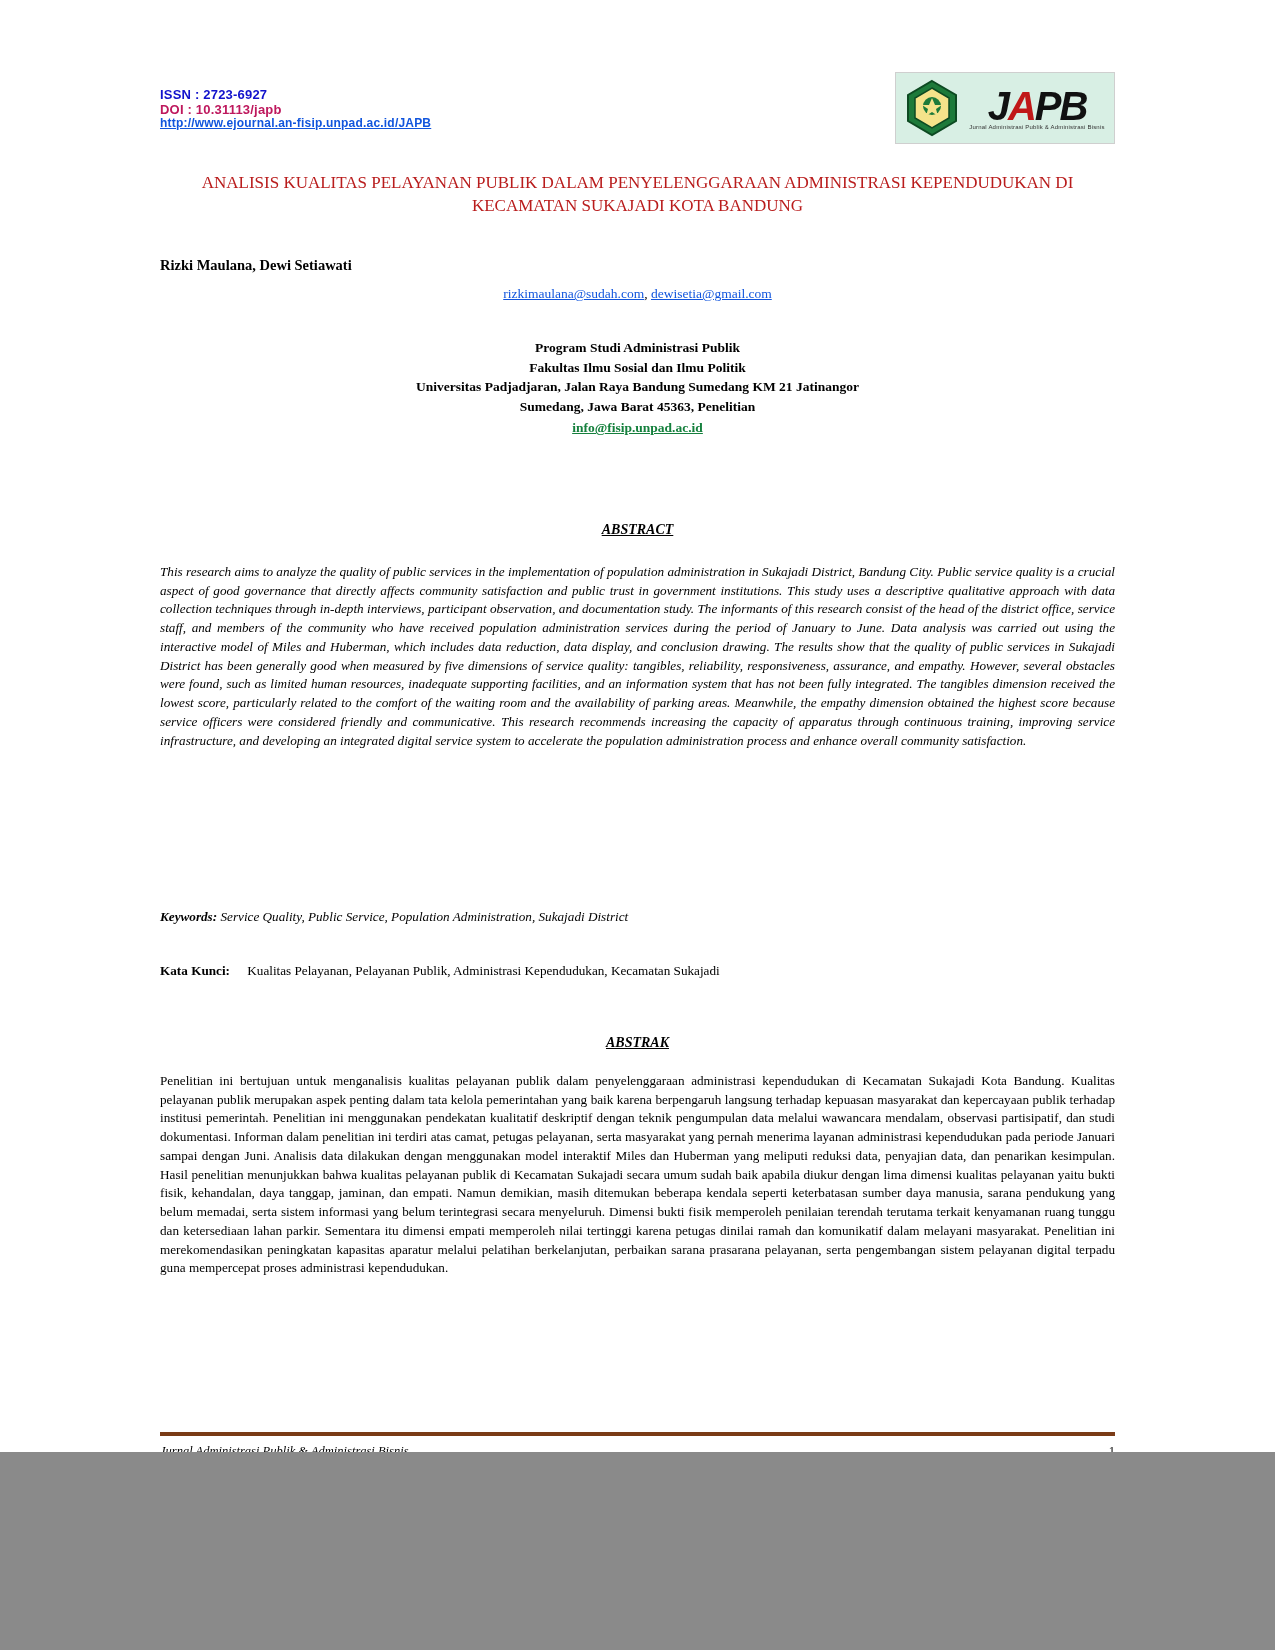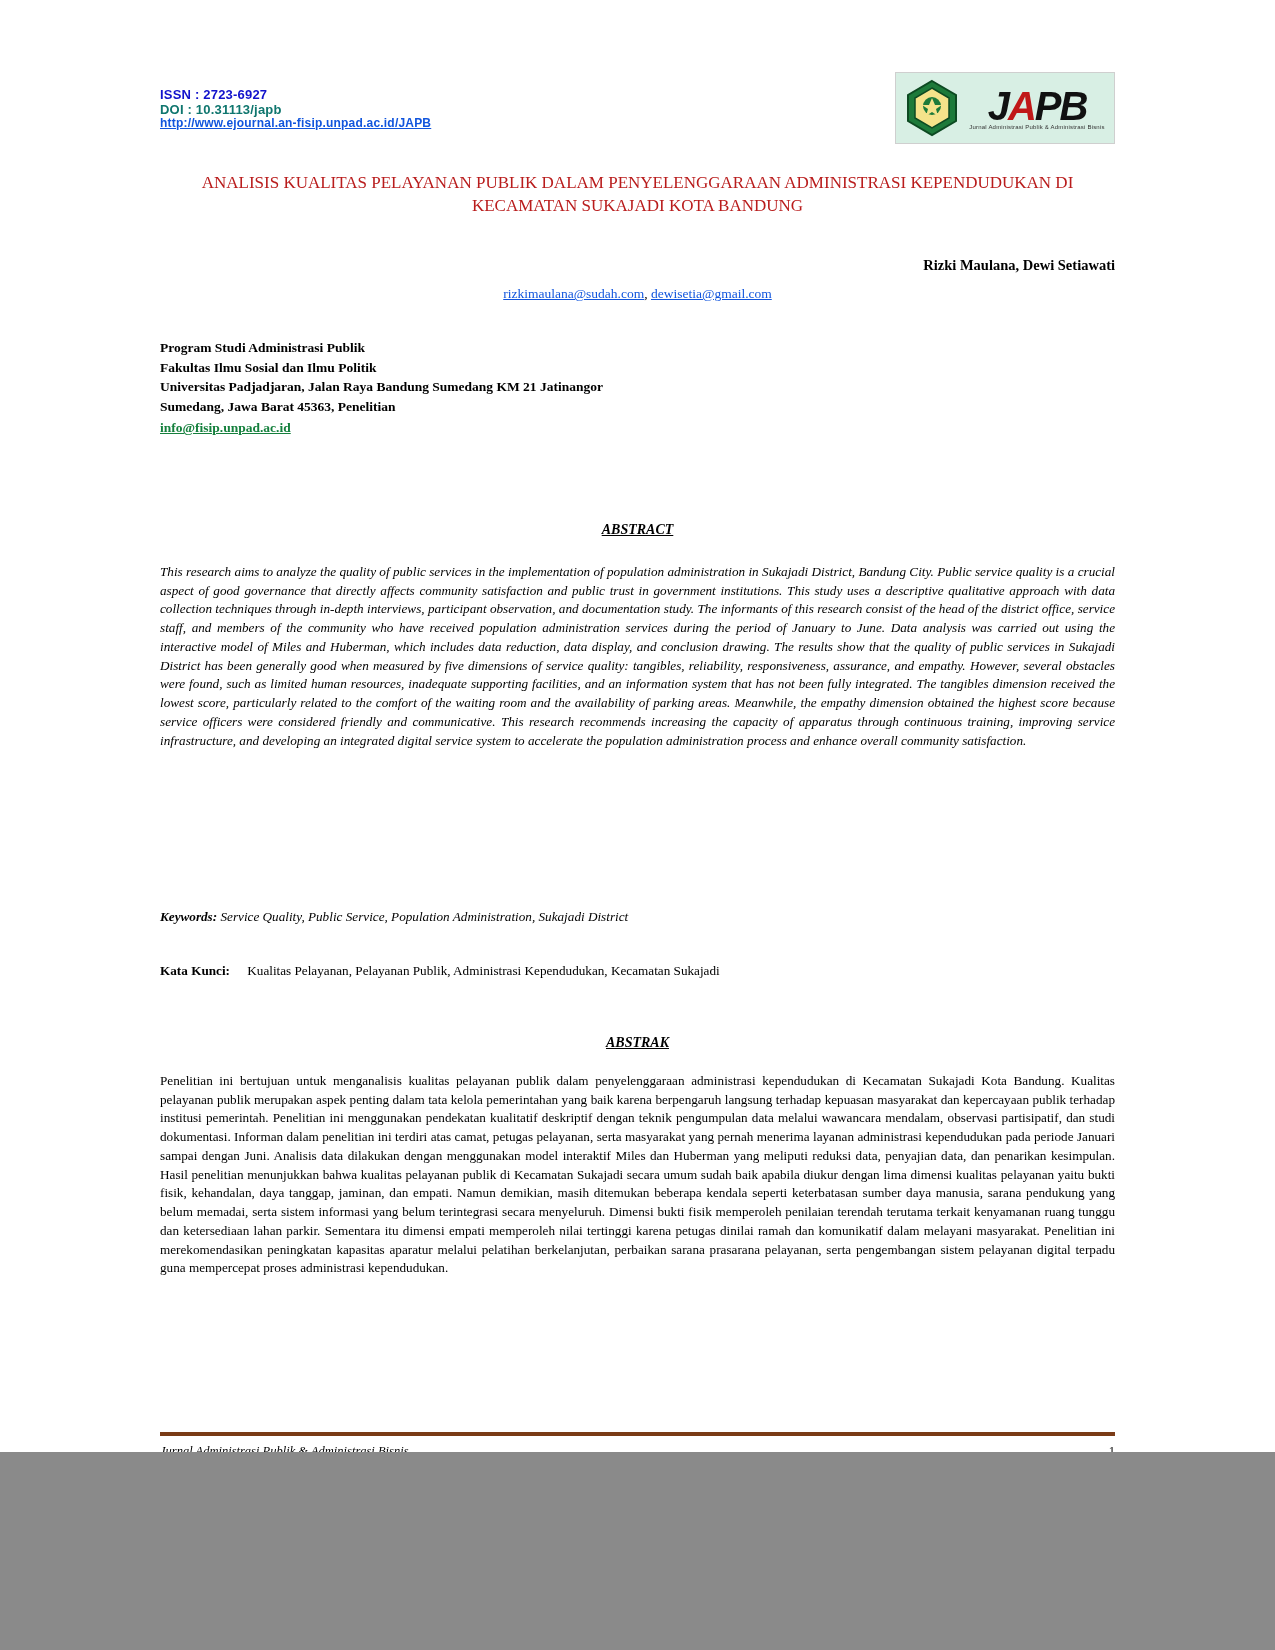--- a/index.html
+++ b/index.html
@@ -27,21 +27,21 @@
     line-height: 1.12;
   }
   .hdr-left div {
     font-family: "Liberation Sans", sans-serif;
     font-size: 13px;
     font-weight: bold;
     color: #1111cc;
     letter-spacing: 0.2px;
   }
   .hdr-left .issn { color: #1111cc; }
-  .hdr-left .doi { color: #0f766e; }
+  .hdr-left .doi { color: #be185d; }
   .hdr-left .url {
     color: #1155dd;
     text-decoration: underline;
     font-size: 12px;
   }
   .logo-box {
     position: absolute;
     right: 160px;
     top: 72px;
     width: 220px;
@@ -93,21 +93,21 @@
     font-size: 17px;
     font-weight: normal;
     line-height: 1.35;
     color: #b91c1c;
   }
   .authors {
     position: absolute;
     left: 160px;
     top: 255px;
     width: 955px;
-    text-align: right;
+    text-align: left;
     font-size: 14.5px;
     font-weight: bold;
     line-height: 1.4;
   }
   .emails {
     position: absolute;
     left: 160px;
     top: 285px;
     width: 955px;
     text-align: center;
@@ -116,20 +116,21 @@
   }
   .emails a {
     color: #1155dd;
     text-decoration: underline;
   }
   .affil {
     position: absolute;
     left: 160px;
     top: 338px;
     width: 955px;
+    text-align: center;
     font-size: 13.5px;
     line-height: 1.45;
     font-weight: bold;
   }
   .affil-link {
     margin-top: 2px;
   }
   .affil-link a {
     color: #15803d;
     text-decoration: underline;

